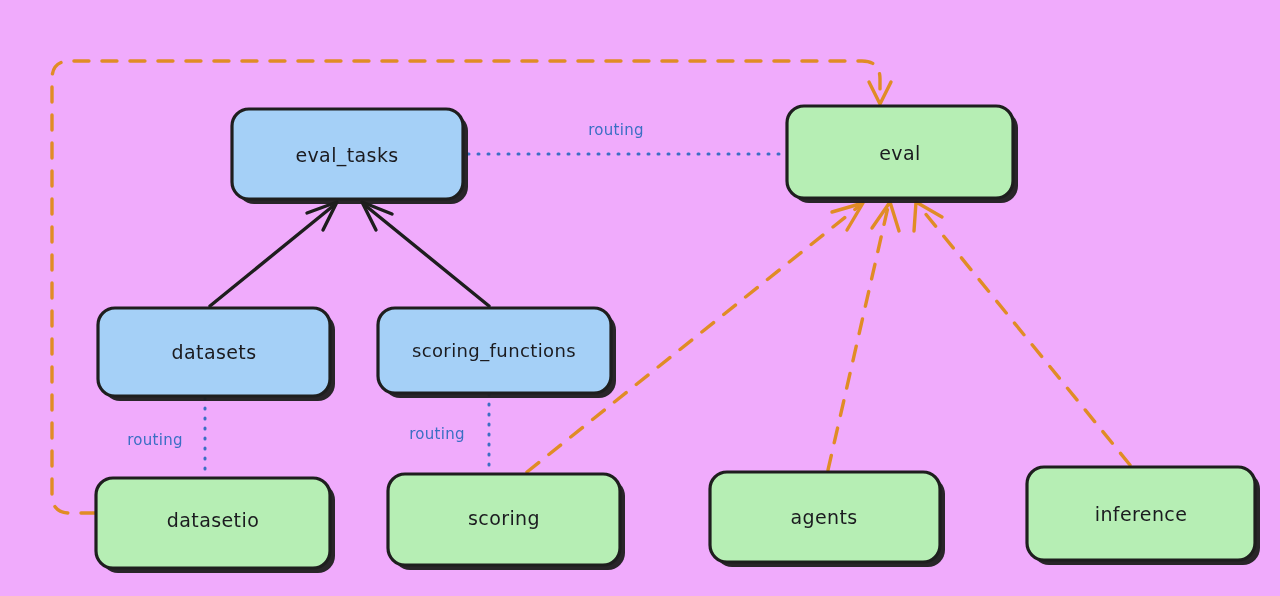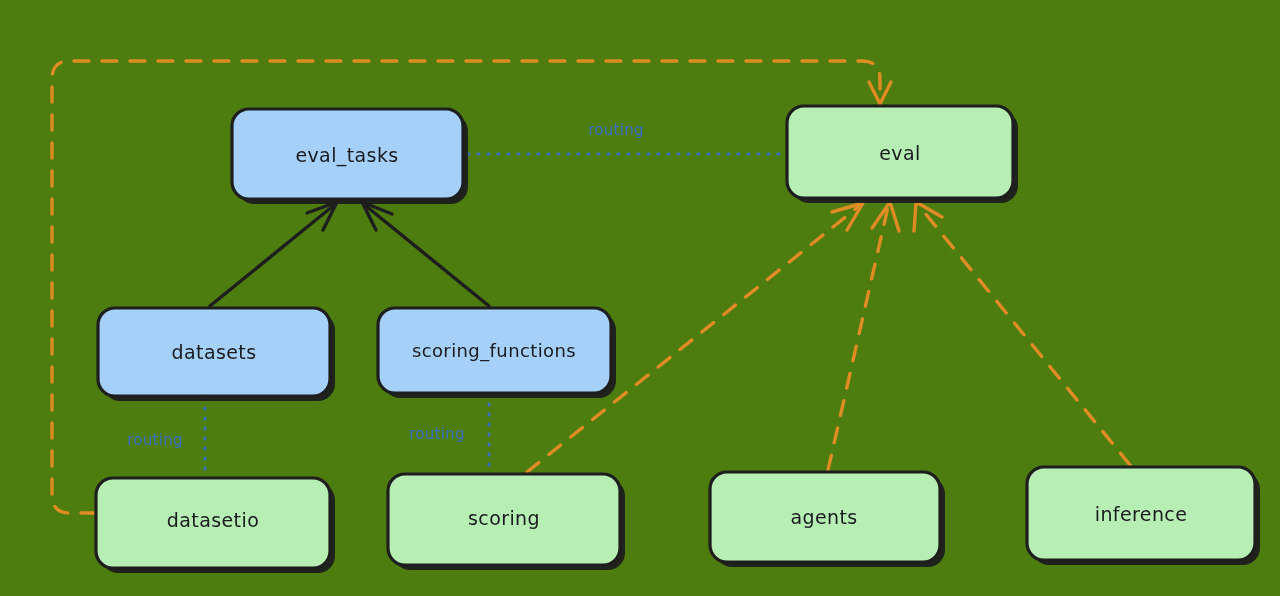--- a/index.html
+++ b/index.html
@@ -4,21 +4,21 @@
 <style>
   html, body {
     margin: 0;
     padding: 0;
     background: #ffffff;
   }
   #canvas {
     position: relative;
     width: 1280px;
     height: 596px;
-    background: #4d7c0f;
+    background: #f0abfc;
     overflow: hidden;
     font-family: "DejaVu Sans", sans-serif;
   }
   #diagram-svg {
     position: absolute;
     top: 0;
     left: 0;
     width: 1280px;
     height: 596px;
   }

